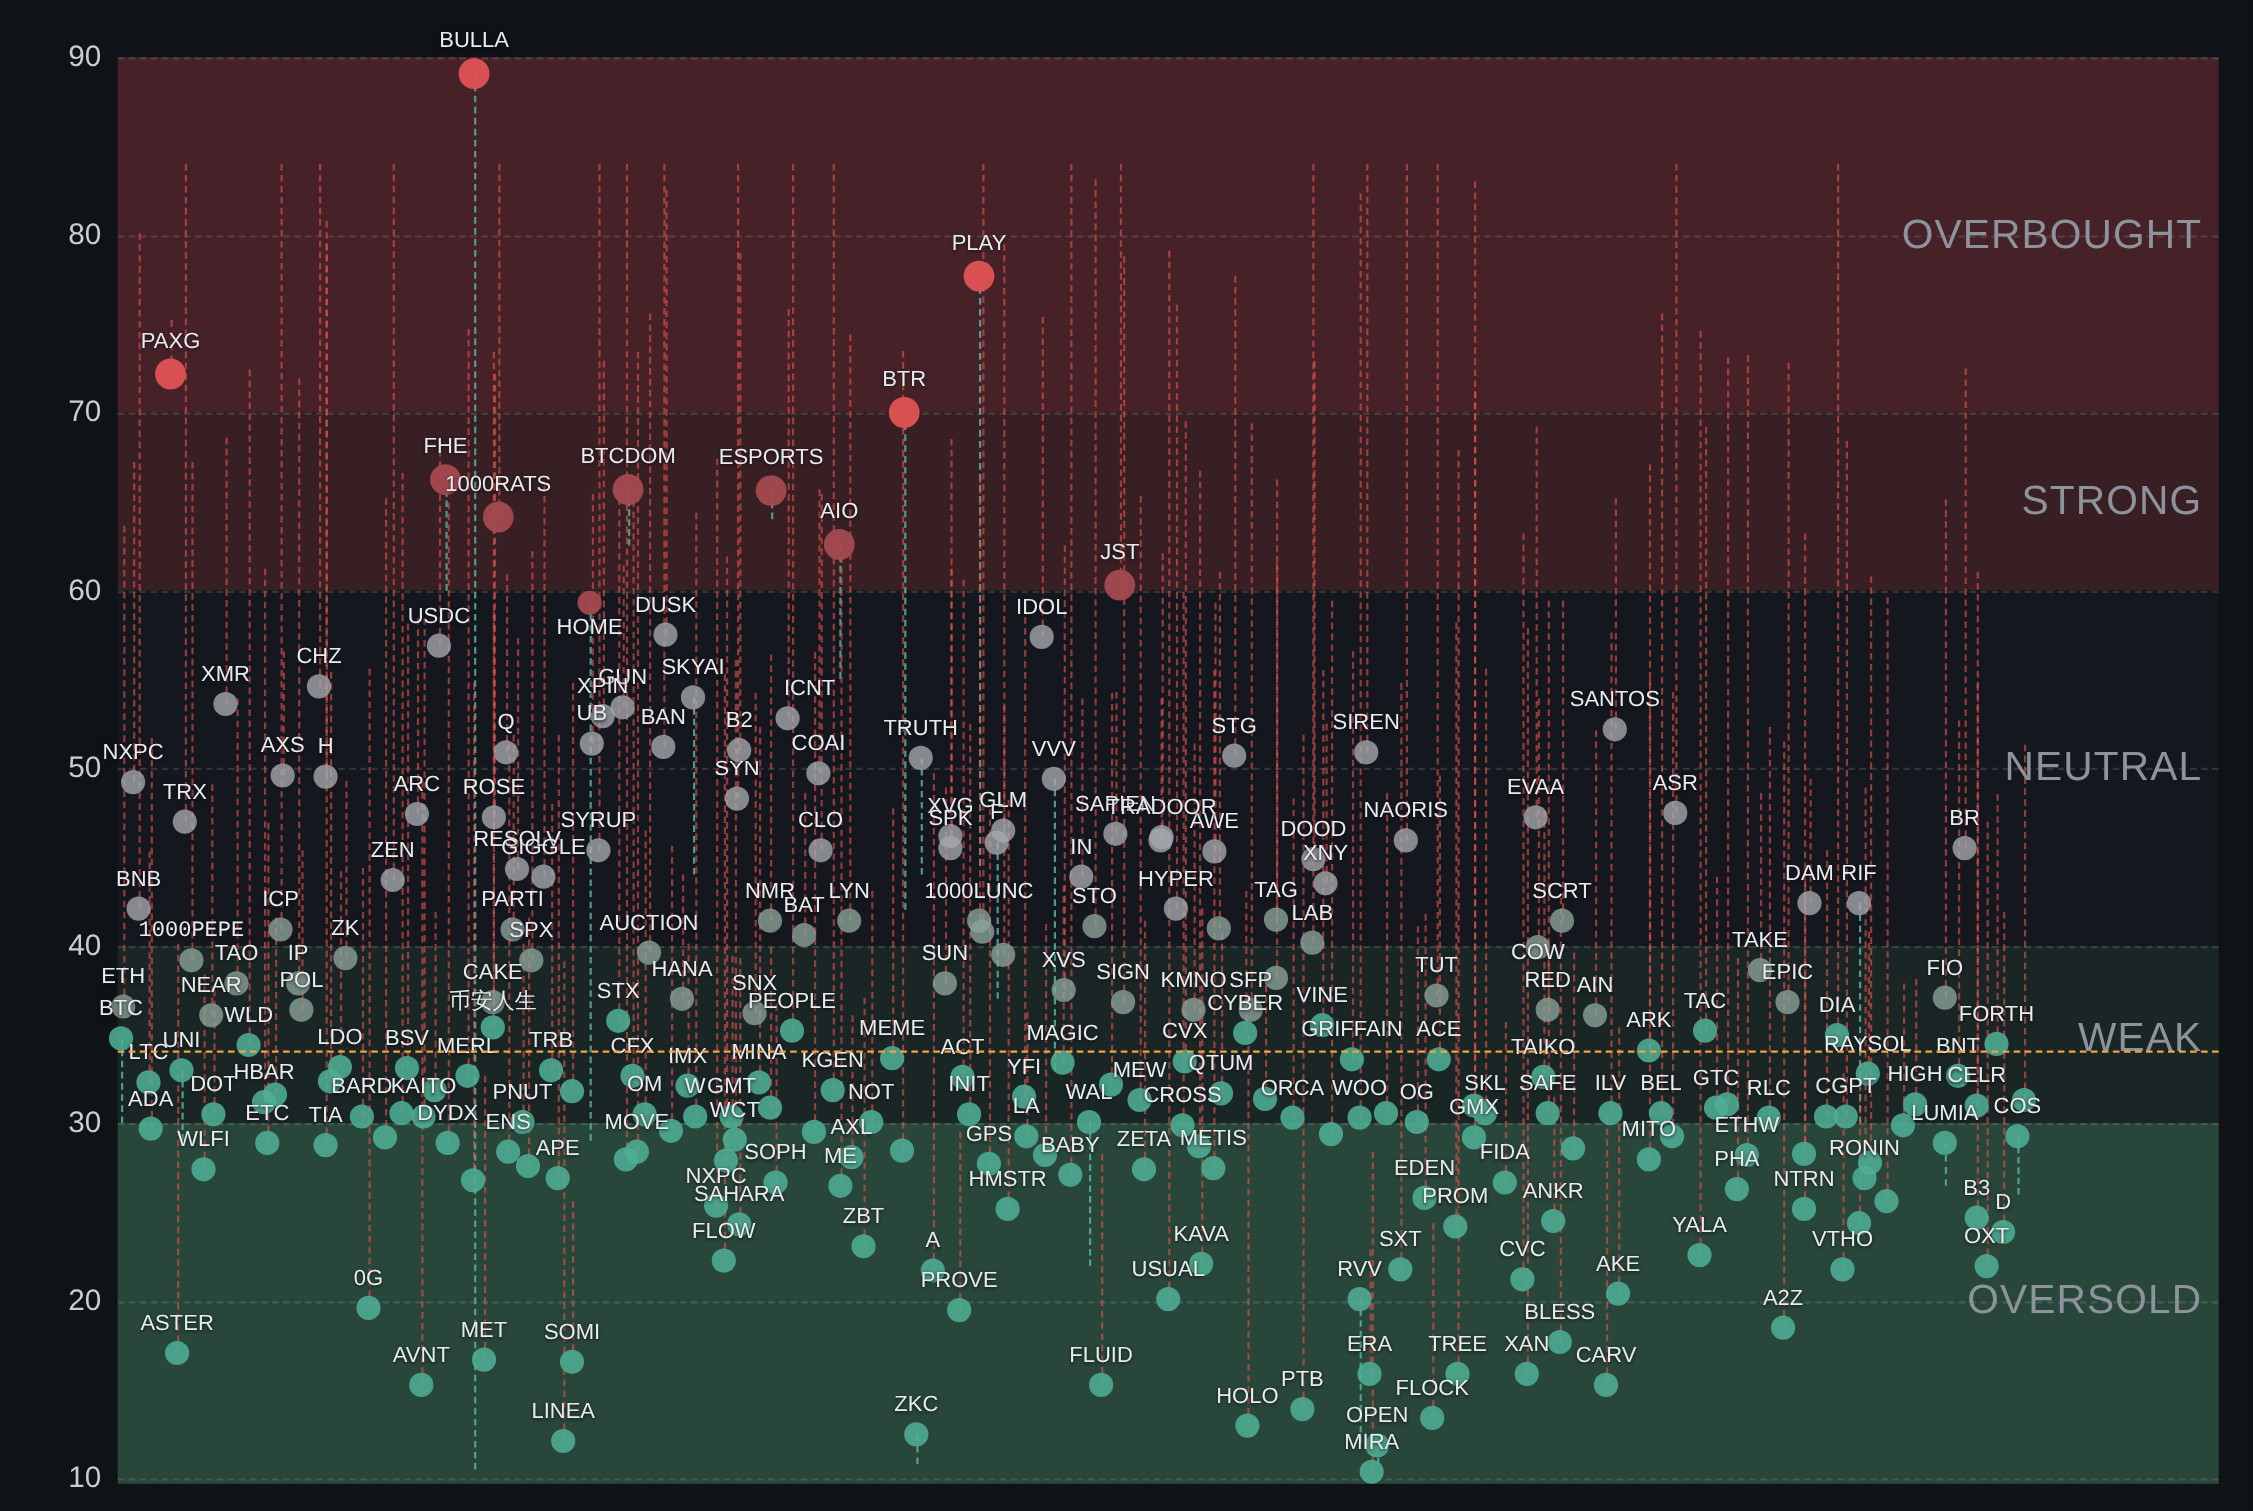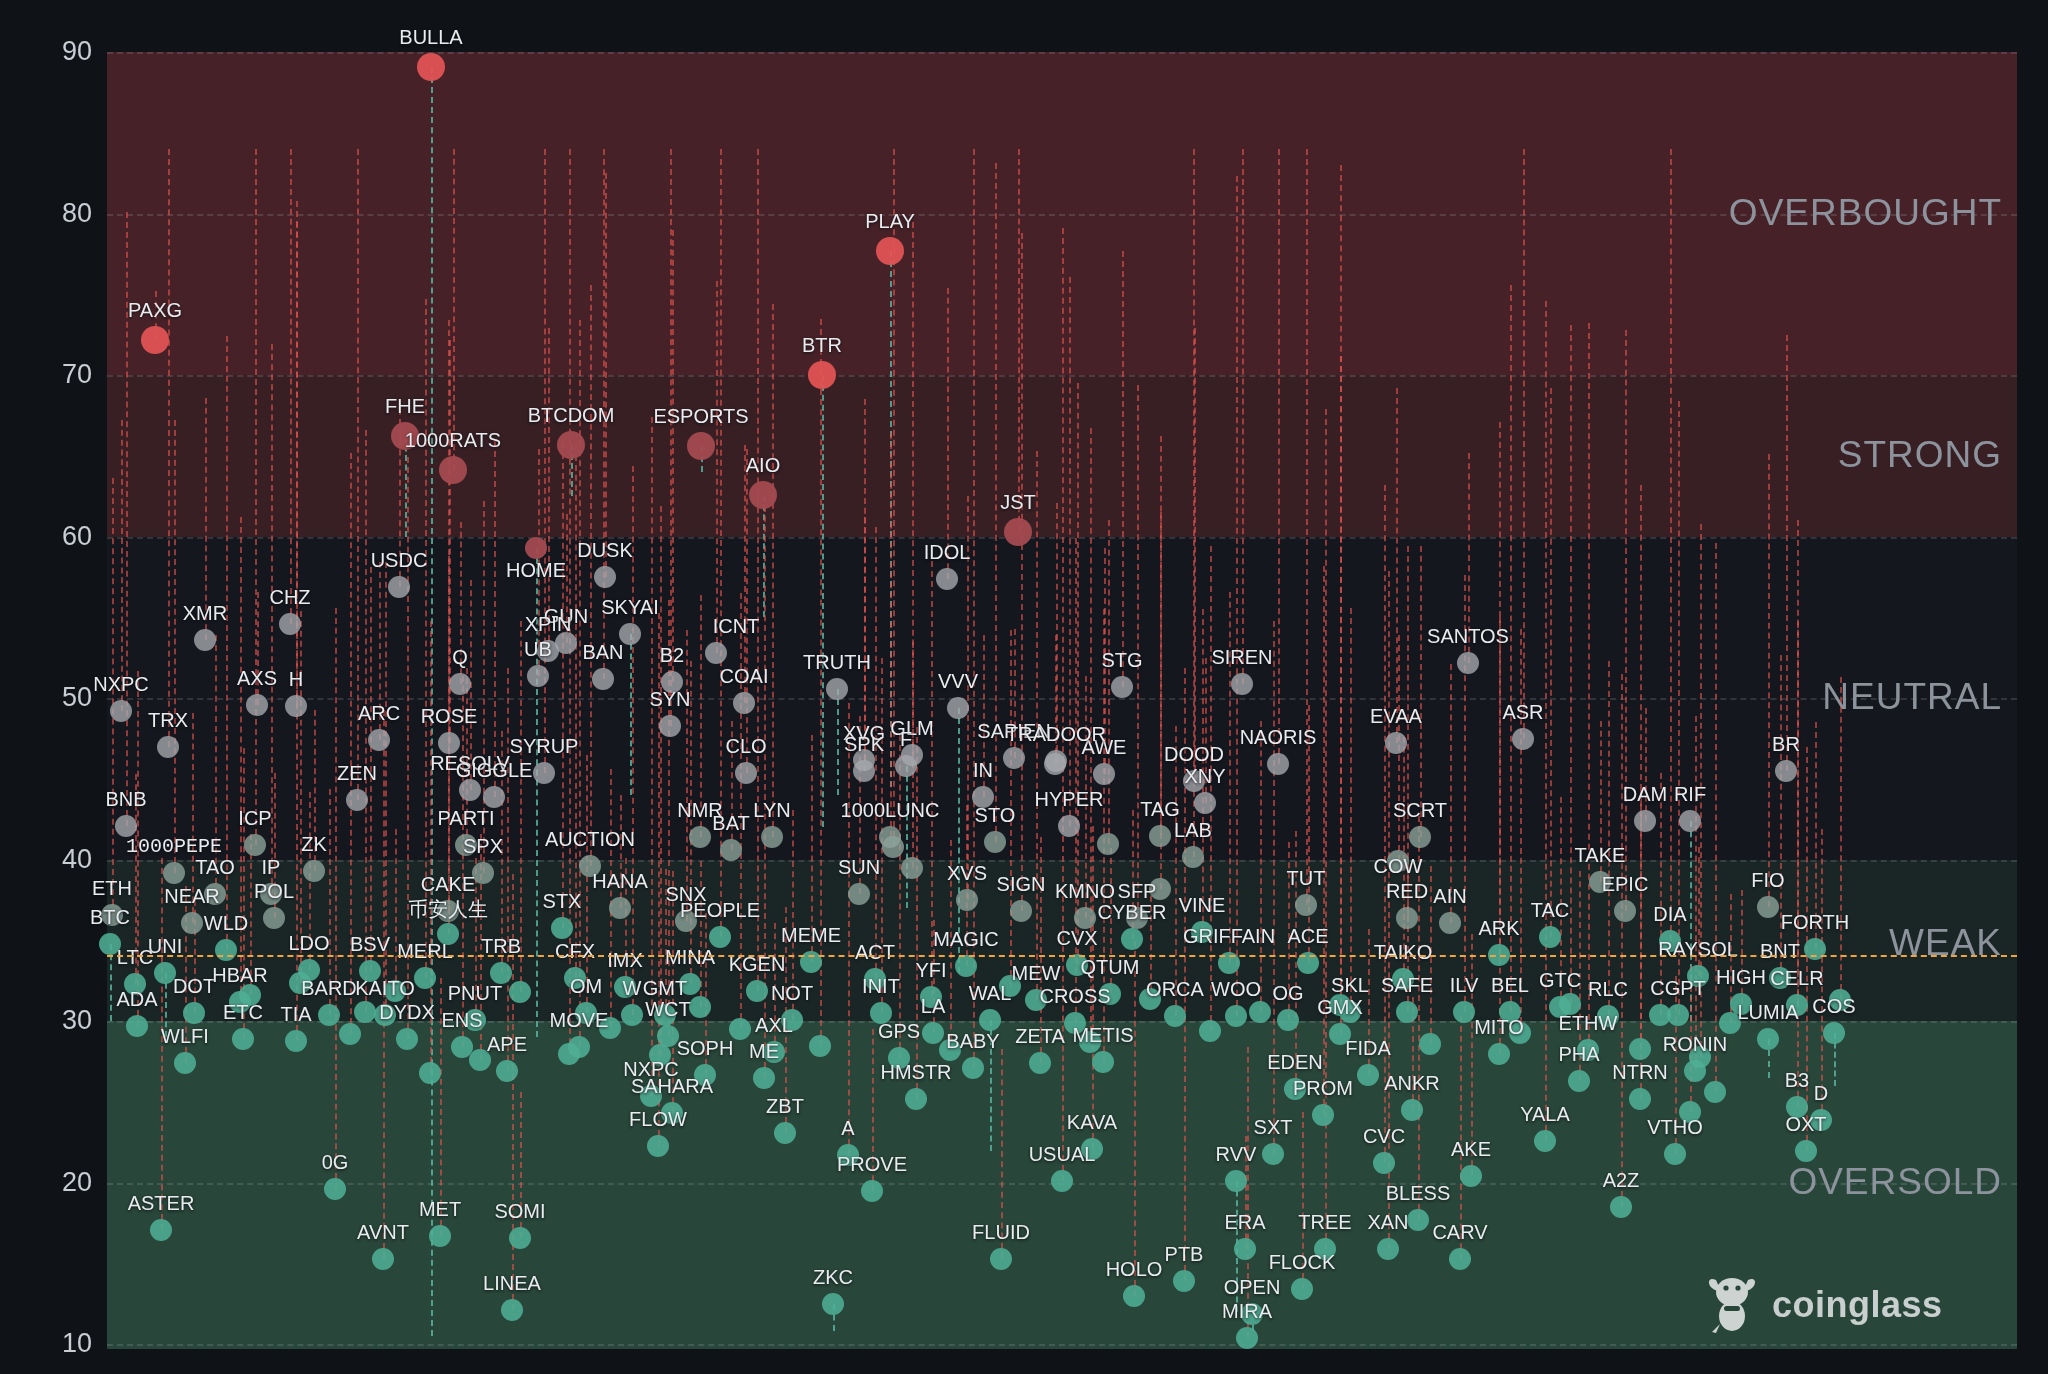--- a/index.html
+++ b/index.html
@@ -786,33 +786,14 @@
         <div class="tlabel" style="left: 1252px; top: 1275.71px;">OPEN</div>
         <div class="tlabel" style="left: 1247px; top: 1299.94px;">MIRA</div>
         <div class="tlabel" style="left: 1325px; top: 1211.09px;">TREE</div>
         <div class="tlabel" style="left: 1302px; top: 1251.47px;">FLOCK</div>
         <div class="tlabel" style="left: 1418px; top: 1182.01px;">BLESS</div>
         <div class="tlabel" style="left: 1388px; top: 1211.09px;">XAN</div>
         <div class="tlabel" style="left: 1460px; top: 1220.78px;">CARV</div>
         <div class="tlabel" style="left: 1621px; top: 1169.08px;">A2Z</div>
       </div>
     <div id="avgline" style="left: 107px; top: 955.388px; width: 1910px; border-top-color: rgb(239, 164, 63);"></div>
-    <div id="watermark" style="left: 1706px; top: 1272px;">
-      <span>
-        <svg width="52" height="62" viewBox="0 0 52 62">
-          <g fill="#ccd3d1">
-            <path d="M10 8 C2 4 1 12 6 16 C9 19 12 19 14 17 Z"></path>
-            <path d="M42 8 C50 4 51 12 46 16 C43 19 40 19 38 17 Z"></path>
-            <ellipse cx="26" cy="20" rx="16" ry="14"></ellipse>
-            <ellipse cx="26" cy="44" rx="13" ry="15"></ellipse>
-            <path d="M14 52 L6 60 L10 61 Z"></path>
-          </g>
-          <g fill="#284639">
-            <circle cx="20" cy="16" r="2.6"></circle>
-              <circle cx="32" cy="16" r="2.6"></circle>
-            <rect x="18" y="34" width="16" height="5" rx="2.5"></rect>
-          </g>
-        </svg>
-      </span>
-      <span id="watermark-text">coinglass</span>
-    </div>
   </div>
 </div>
 
 </body></html>

